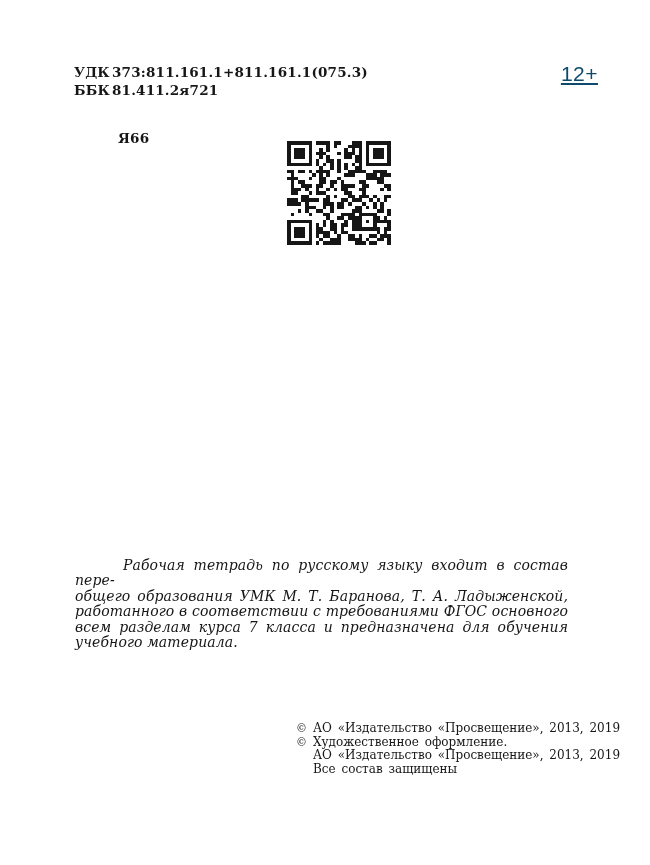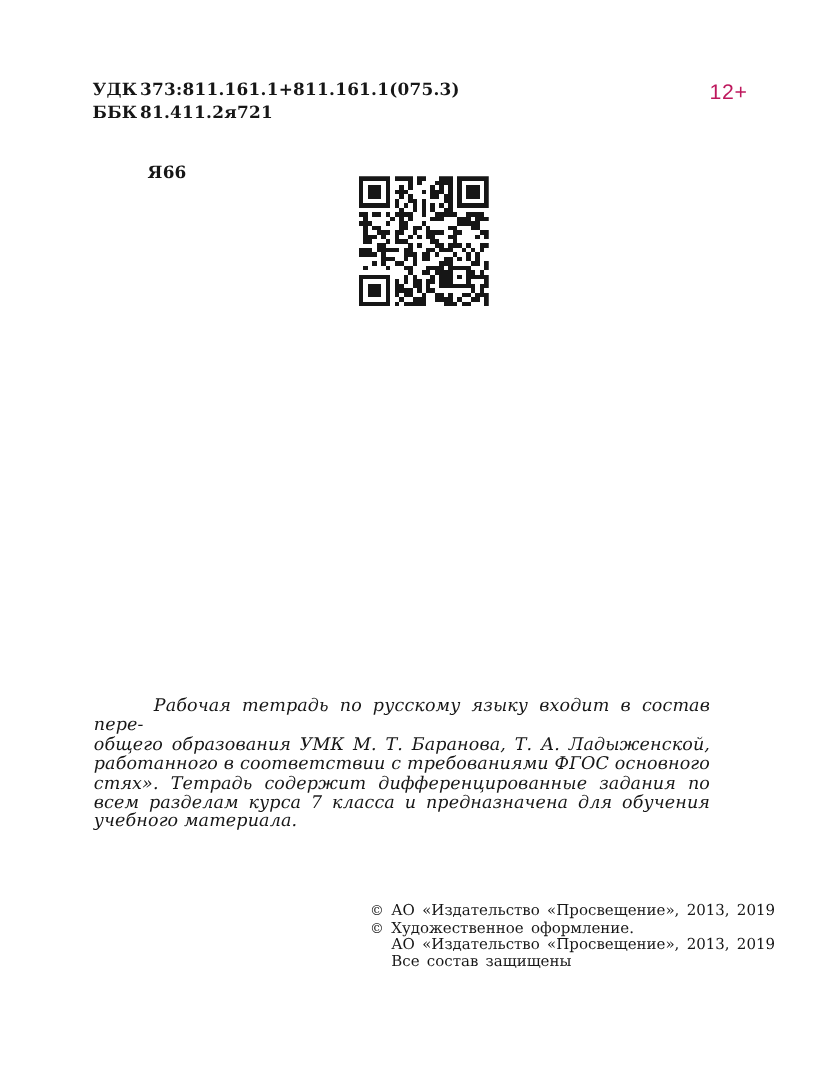--- a/index.html
+++ b/index.html
@@ -20,22 +20,23 @@
     letter-spacing: 0.2px;
   }
   .imprint-row .lbl { display: inline-block; width: 38px; }
   .imprint-row .val { display: inline-block; }
   .imprint-row .sign { padding-left: 6px; margin-top: 31px; }
 
   
   .age {
     position: absolute; right: 52px; top: 58px;
     font-family: "Liberation Sans", sans-serif;
-    font-size: 17px; line-height: 32px; letter-spacing: 0.5px;
-    color: #be185d;
+    font-size: 21px; line-height: 32px; letter-spacing: 0.5px;
+    color: #0c4a6e;
+    text-decoration: underline;
   }
 
   
   .qr { position: absolute; left: 287px; top: 141px; width: 104px; height: 104px; }
   .qr svg { display: block; }
 
   
   .annotation {
     position: absolute; left: 75px; top: 558px; width: 493px;
     font-size: 14px; line-height: 15.4px;
@@ -83,21 +84,20 @@
   <div class="qr">
     <svg id="qr-svg" width="104" height="104" viewBox="0 0 104 104" shape-rendering="crispEdges">
       <path id="qr-path" fill="#161616" d="M0.00 0.00h3.59v3.59h-3.59zM3.59 0.00h3.59v3.59h-3.59zM7.17 0.00h3.59v3.59h-3.59zM10.76 0.00h3.59v3.59h-3.59zM14.34 0.00h3.59v3.59h-3.59zM17.93 0.00h3.59v3.59h-3.59zM21.52 0.00h3.59v3.59h-3.59zM28.69 0.00h3.59v3.59h-3.59zM32.28 0.00h3.59v3.59h-3.59zM35.86 0.00h3.59v3.59h-3.59zM39.45 0.00h3.59v3.59h-3.59zM46.62 0.00h3.59v3.59h-3.59zM50.21 0.00h3.59v3.59h-3.59zM64.55 0.00h3.59v3.59h-3.59zM68.14 0.00h3.59v3.59h-3.59zM71.72 0.00h3.59v3.59h-3.59zM78.90 0.00h3.59v3.59h-3.59zM82.48 0.00h3.59v3.59h-3.59zM86.07 0.00h3.59v3.59h-3.59zM89.66 0.00h3.59v3.59h-3.59zM93.24 0.00h3.59v3.59h-3.59zM96.83 0.00h3.59v3.59h-3.59zM100.41 0.00h3.59v3.59h-3.59zM0.00 3.59h3.59v3.59h-3.59zM21.52 3.59h3.59v3.59h-3.59zM39.45 3.59h3.59v3.59h-3.59zM46.62 3.59h3.59v3.59h-3.59zM60.97 3.59h3.59v3.59h-3.59zM64.55 3.59h3.59v3.59h-3.59zM68.14 3.59h3.59v3.59h-3.59zM71.72 3.59h3.59v3.59h-3.59zM78.90 3.59h3.59v3.59h-3.59zM100.41 3.59h3.59v3.59h-3.59zM0.00 7.17h3.59v3.59h-3.59zM7.17 7.17h3.59v3.59h-3.59zM10.76 7.17h3.59v3.59h-3.59zM14.34 7.17h3.59v3.59h-3.59zM21.52 7.17h3.59v3.59h-3.59zM32.28 7.17h3.59v3.59h-3.59zM39.45 7.17h3.59v3.59h-3.59zM57.38 7.17h3.59v3.59h-3.59zM64.55 7.17h3.59v3.59h-3.59zM71.72 7.17h3.59v3.59h-3.59zM78.90 7.17h3.59v3.59h-3.59zM86.07 7.17h3.59v3.59h-3.59zM89.66 7.17h3.59v3.59h-3.59zM93.24 7.17h3.59v3.59h-3.59zM100.41 7.17h3.59v3.59h-3.59zM0.00 10.76h3.59v3.59h-3.59zM7.17 10.76h3.59v3.59h-3.59zM10.76 10.76h3.59v3.59h-3.59zM14.34 10.76h3.59v3.59h-3.59zM21.52 10.76h3.59v3.59h-3.59zM28.69 10.76h3.59v3.59h-3.59zM32.28 10.76h3.59v3.59h-3.59zM35.86 10.76h3.59v3.59h-3.59zM50.21 10.76h3.59v3.59h-3.59zM57.38 10.76h3.59v3.59h-3.59zM60.97 10.76h3.59v3.59h-3.59zM64.55 10.76h3.59v3.59h-3.59zM71.72 10.76h3.59v3.59h-3.59zM78.90 10.76h3.59v3.59h-3.59zM86.07 10.76h3.59v3.59h-3.59zM89.66 10.76h3.59v3.59h-3.59zM93.24 10.76h3.59v3.59h-3.59zM100.41 10.76h3.59v3.59h-3.59zM0.00 14.34h3.59v3.59h-3.59zM7.17 14.34h3.59v3.59h-3.59zM10.76 14.34h3.59v3.59h-3.59zM14.34 14.34h3.59v3.59h-3.59zM21.52 14.34h3.59v3.59h-3.59zM32.28 14.34h3.59v3.59h-3.59zM39.45 14.34h3.59v3.59h-3.59zM57.38 14.34h3.59v3.59h-3.59zM60.97 14.34h3.59v3.59h-3.59zM68.14 14.34h3.59v3.59h-3.59zM71.72 14.34h3.59v3.59h-3.59zM78.90 14.34h3.59v3.59h-3.59zM86.07 14.34h3.59v3.59h-3.59zM89.66 14.34h3.59v3.59h-3.59zM93.24 14.34h3.59v3.59h-3.59zM100.41 14.34h3.59v3.59h-3.59zM0.00 17.93h3.59v3.59h-3.59zM21.52 17.93h3.59v3.59h-3.59zM28.69 17.93h3.59v3.59h-3.59zM39.45 17.93h3.59v3.59h-3.59zM43.03 17.93h3.59v3.59h-3.59zM50.21 17.93h3.59v3.59h-3.59zM68.14 17.93h3.59v3.59h-3.59zM71.72 17.93h3.59v3.59h-3.59zM78.90 17.93h3.59v3.59h-3.59zM100.41 17.93h3.59v3.59h-3.59zM0.00 21.52h3.59v3.59h-3.59zM3.59 21.52h3.59v3.59h-3.59zM7.17 21.52h3.59v3.59h-3.59zM10.76 21.52h3.59v3.59h-3.59zM14.34 21.52h3.59v3.59h-3.59zM17.93 21.52h3.59v3.59h-3.59zM21.52 21.52h3.59v3.59h-3.59zM28.69 21.52h3.59v3.59h-3.59zM35.86 21.52h3.59v3.59h-3.59zM43.03 21.52h3.59v3.59h-3.59zM50.21 21.52h3.59v3.59h-3.59zM57.38 21.52h3.59v3.59h-3.59zM64.55 21.52h3.59v3.59h-3.59zM71.72 21.52h3.59v3.59h-3.59zM78.90 21.52h3.59v3.59h-3.59zM82.48 21.52h3.59v3.59h-3.59zM86.07 21.52h3.59v3.59h-3.59zM89.66 21.52h3.59v3.59h-3.59zM93.24 21.52h3.59v3.59h-3.59zM96.83 21.52h3.59v3.59h-3.59zM100.41 21.52h3.59v3.59h-3.59zM32.28 25.10h3.59v3.59h-3.59zM43.03 25.10h3.59v3.59h-3.59zM50.21 25.10h3.59v3.59h-3.59zM57.38 25.10h3.59v3.59h-3.59zM68.14 25.10h3.59v3.59h-3.59zM71.72 25.10h3.59v3.59h-3.59zM0.00 28.69h3.59v3.59h-3.59zM3.59 28.69h3.59v3.59h-3.59zM10.76 28.69h3.59v3.59h-3.59zM14.34 28.69h3.59v3.59h-3.59zM21.52 28.69h3.59v3.59h-3.59zM28.69 28.69h3.59v3.59h-3.59zM32.28 28.69h3.59v3.59h-3.59zM35.86 28.69h3.59v3.59h-3.59zM39.45 28.69h3.59v3.59h-3.59zM50.21 28.69h3.59v3.59h-3.59zM60.97 28.69h3.59v3.59h-3.59zM64.55 28.69h3.59v3.59h-3.59zM68.14 28.69h3.59v3.59h-3.59zM71.72 28.69h3.59v3.59h-3.59zM75.31 28.69h3.59v3.59h-3.59zM86.07 28.69h3.59v3.59h-3.59zM89.66 28.69h3.59v3.59h-3.59zM93.24 28.69h3.59v3.59h-3.59zM96.83 28.69h3.59v3.59h-3.59zM3.59 32.28h3.59v3.59h-3.59zM25.10 32.28h3.59v3.59h-3.59zM32.28 32.28h3.59v3.59h-3.59zM39.45 32.28h3.59v3.59h-3.59zM57.38 32.28h3.59v3.59h-3.59zM60.97 32.28h3.59v3.59h-3.59zM64.55 32.28h3.59v3.59h-3.59zM78.90 32.28h3.59v3.59h-3.59zM82.48 32.28h3.59v3.59h-3.59zM86.07 32.28h3.59v3.59h-3.59zM93.24 32.28h3.59v3.59h-3.59zM96.83 32.28h3.59v3.59h-3.59zM100.41 32.28h3.59v3.59h-3.59zM0.00 35.86h3.59v3.59h-3.59zM3.59 35.86h3.59v3.59h-3.59zM7.17 35.86h3.59v3.59h-3.59zM21.52 35.86h3.59v3.59h-3.59zM32.28 35.86h3.59v3.59h-3.59zM35.86 35.86h3.59v3.59h-3.59zM50.21 35.86h3.59v3.59h-3.59zM78.90 35.86h3.59v3.59h-3.59zM82.48 35.86h3.59v3.59h-3.59zM86.07 35.86h3.59v3.59h-3.59zM89.66 35.86h3.59v3.59h-3.59zM93.24 35.86h3.59v3.59h-3.59zM3.59 39.45h3.59v3.59h-3.59zM10.76 39.45h3.59v3.59h-3.59zM14.34 39.45h3.59v3.59h-3.59zM32.28 39.45h3.59v3.59h-3.59zM35.86 39.45h3.59v3.59h-3.59zM43.03 39.45h3.59v3.59h-3.59zM46.62 39.45h3.59v3.59h-3.59zM53.79 39.45h3.59v3.59h-3.59zM71.72 39.45h3.59v3.59h-3.59zM75.31 39.45h3.59v3.59h-3.59zM89.66 39.45h3.59v3.59h-3.59zM93.24 39.45h3.59v3.59h-3.59zM3.59 43.03h3.59v3.59h-3.59zM14.34 43.03h3.59v3.59h-3.59zM17.93 43.03h3.59v3.59h-3.59zM21.52 43.03h3.59v3.59h-3.59zM28.69 43.03h3.59v3.59h-3.59zM32.28 43.03h3.59v3.59h-3.59zM43.03 43.03h3.59v3.59h-3.59zM53.79 43.03h3.59v3.59h-3.59zM57.38 43.03h3.59v3.59h-3.59zM60.97 43.03h3.59v3.59h-3.59zM64.55 43.03h3.59v3.59h-3.59zM75.31 43.03h3.59v3.59h-3.59zM78.90 43.03h3.59v3.59h-3.59zM96.83 43.03h3.59v3.59h-3.59zM100.41 43.03h3.59v3.59h-3.59zM3.59 46.62h3.59v3.59h-3.59zM7.17 46.62h3.59v3.59h-3.59zM10.76 46.62h3.59v3.59h-3.59zM17.93 46.62h3.59v3.59h-3.59zM28.69 46.62h3.59v3.59h-3.59zM39.45 46.62h3.59v3.59h-3.59zM46.62 46.62h3.59v3.59h-3.59zM53.79 46.62h3.59v3.59h-3.59zM57.38 46.62h3.59v3.59h-3.59zM71.72 46.62h3.59v3.59h-3.59zM75.31 46.62h3.59v3.59h-3.59zM93.24 46.62h3.59v3.59h-3.59zM100.41 46.62h3.59v3.59h-3.59zM3.59 50.21h3.59v3.59h-3.59zM7.17 50.21h3.59v3.59h-3.59zM21.52 50.21h3.59v3.59h-3.59zM28.69 50.21h3.59v3.59h-3.59zM32.28 50.21h3.59v3.59h-3.59zM35.86 50.21h3.59v3.59h-3.59zM57.38 50.21h3.59v3.59h-3.59zM60.97 50.21h3.59v3.59h-3.59zM75.31 50.21h3.59v3.59h-3.59zM14.34 53.79h3.59v3.59h-3.59zM17.93 53.79h3.59v3.59h-3.59zM39.45 53.79h3.59v3.59h-3.59zM46.62 53.79h3.59v3.59h-3.59zM60.97 53.79h3.59v3.59h-3.59zM64.55 53.79h3.59v3.59h-3.59zM71.72 53.79h3.59v3.59h-3.59zM75.31 53.79h3.59v3.59h-3.59zM78.90 53.79h3.59v3.59h-3.59zM86.07 53.79h3.59v3.59h-3.59zM96.83 53.79h3.59v3.59h-3.59zM100.41 53.79h3.59v3.59h-3.59zM0.00 57.38h3.59v3.59h-3.59zM3.59 57.38h3.59v3.59h-3.59zM7.17 57.38h3.59v3.59h-3.59zM14.34 57.38h3.59v3.59h-3.59zM17.93 57.38h3.59v3.59h-3.59zM21.52 57.38h3.59v3.59h-3.59zM25.10 57.38h3.59v3.59h-3.59zM28.69 57.38h3.59v3.59h-3.59zM35.86 57.38h3.59v3.59h-3.59zM39.45 57.38h3.59v3.59h-3.59zM53.79 57.38h3.59v3.59h-3.59zM57.38 57.38h3.59v3.59h-3.59zM64.55 57.38h3.59v3.59h-3.59zM68.14 57.38h3.59v3.59h-3.59zM71.72 57.38h3.59v3.59h-3.59zM82.48 57.38h3.59v3.59h-3.59zM89.66 57.38h3.59v3.59h-3.59zM96.83 57.38h3.59v3.59h-3.59zM0.00 60.97h3.59v3.59h-3.59zM3.59 60.97h3.59v3.59h-3.59zM7.17 60.97h3.59v3.59h-3.59zM10.76 60.97h3.59v3.59h-3.59zM17.93 60.97h3.59v3.59h-3.59zM35.86 60.97h3.59v3.59h-3.59zM39.45 60.97h3.59v3.59h-3.59zM43.03 60.97h3.59v3.59h-3.59zM50.21 60.97h3.59v3.59h-3.59zM53.79 60.97h3.59v3.59h-3.59zM60.97 60.97h3.59v3.59h-3.59zM75.31 60.97h3.59v3.59h-3.59zM86.07 60.97h3.59v3.59h-3.59zM93.24 60.97h3.59v3.59h-3.59zM17.93 64.55h3.59v3.59h-3.59zM21.52 64.55h3.59v3.59h-3.59zM25.10 64.55h3.59v3.59h-3.59zM35.86 64.55h3.59v3.59h-3.59zM43.03 64.55h3.59v3.59h-3.59zM50.21 64.55h3.59v3.59h-3.59zM53.79 64.55h3.59v3.59h-3.59zM68.14 64.55h3.59v3.59h-3.59zM71.72 64.55h3.59v3.59h-3.59zM78.90 64.55h3.59v3.59h-3.59zM86.07 64.55h3.59v3.59h-3.59zM93.24 64.55h3.59v3.59h-3.59zM10.76 68.14h3.59v3.59h-3.59zM17.93 68.14h3.59v3.59h-3.59zM28.69 68.14h3.59v3.59h-3.59zM32.28 68.14h3.59v3.59h-3.59zM43.03 68.14h3.59v3.59h-3.59zM64.55 68.14h3.59v3.59h-3.59zM68.14 68.14h3.59v3.59h-3.59zM71.72 68.14h3.59v3.59h-3.59zM89.66 68.14h3.59v3.59h-3.59zM93.24 68.14h3.59v3.59h-3.59zM100.41 68.14h3.59v3.59h-3.59zM3.59 71.72h3.59v3.59h-3.59zM21.52 71.72h3.59v3.59h-3.59zM35.86 71.72h3.59v3.59h-3.59zM39.45 71.72h3.59v3.59h-3.59zM53.79 71.72h3.59v3.59h-3.59zM57.38 71.72h3.59v3.59h-3.59zM60.97 71.72h3.59v3.59h-3.59zM64.55 71.72h3.59v3.59h-3.59zM71.72 71.72h3.59v3.59h-3.59zM75.31 71.72h3.59v3.59h-3.59zM78.90 71.72h3.59v3.59h-3.59zM82.48 71.72h3.59v3.59h-3.59zM86.07 71.72h3.59v3.59h-3.59zM100.41 71.72h3.59v3.59h-3.59zM39.45 75.31h3.59v3.59h-3.59zM50.21 75.31h3.59v3.59h-3.59zM53.79 75.31h3.59v3.59h-3.59zM60.97 75.31h3.59v3.59h-3.59zM64.55 75.31h3.59v3.59h-3.59zM68.14 75.31h3.59v3.59h-3.59zM71.72 75.31h3.59v3.59h-3.59zM86.07 75.31h3.59v3.59h-3.59zM89.66 75.31h3.59v3.59h-3.59zM96.83 75.31h3.59v3.59h-3.59zM0.00 78.90h3.59v3.59h-3.59zM3.59 78.90h3.59v3.59h-3.59zM7.17 78.90h3.59v3.59h-3.59zM10.76 78.90h3.59v3.59h-3.59zM14.34 78.90h3.59v3.59h-3.59zM17.93 78.90h3.59v3.59h-3.59zM21.52 78.90h3.59v3.59h-3.59zM35.86 78.90h3.59v3.59h-3.59zM43.03 78.90h3.59v3.59h-3.59zM57.38 78.90h3.59v3.59h-3.59zM64.55 78.90h3.59v3.59h-3.59zM68.14 78.90h3.59v3.59h-3.59zM71.72 78.90h3.59v3.59h-3.59zM78.90 78.90h3.59v3.59h-3.59zM86.07 78.90h3.59v3.59h-3.59zM89.66 78.90h3.59v3.59h-3.59zM93.24 78.90h3.59v3.59h-3.59zM96.83 78.90h3.59v3.59h-3.59zM100.41 78.90h3.59v3.59h-3.59zM0.00 82.48h3.59v3.59h-3.59zM21.52 82.48h3.59v3.59h-3.59zM28.69 82.48h3.59v3.59h-3.59zM35.86 82.48h3.59v3.59h-3.59zM43.03 82.48h3.59v3.59h-3.59zM46.62 82.48h3.59v3.59h-3.59zM53.79 82.48h3.59v3.59h-3.59zM57.38 82.48h3.59v3.59h-3.59zM64.55 82.48h3.59v3.59h-3.59zM68.14 82.48h3.59v3.59h-3.59zM71.72 82.48h3.59v3.59h-3.59zM86.07 82.48h3.59v3.59h-3.59zM100.41 82.48h3.59v3.59h-3.59zM0.00 86.07h3.59v3.59h-3.59zM7.17 86.07h3.59v3.59h-3.59zM10.76 86.07h3.59v3.59h-3.59zM14.34 86.07h3.59v3.59h-3.59zM21.52 86.07h3.59v3.59h-3.59zM28.69 86.07h3.59v3.59h-3.59zM32.28 86.07h3.59v3.59h-3.59zM43.03 86.07h3.59v3.59h-3.59zM46.62 86.07h3.59v3.59h-3.59zM53.79 86.07h3.59v3.59h-3.59zM64.55 86.07h3.59v3.59h-3.59zM68.14 86.07h3.59v3.59h-3.59zM71.72 86.07h3.59v3.59h-3.59zM75.31 86.07h3.59v3.59h-3.59zM78.90 86.07h3.59v3.59h-3.59zM82.48 86.07h3.59v3.59h-3.59zM86.07 86.07h3.59v3.59h-3.59zM89.66 86.07h3.59v3.59h-3.59zM96.83 86.07h3.59v3.59h-3.59zM100.41 86.07h3.59v3.59h-3.59zM0.00 89.66h3.59v3.59h-3.59zM7.17 89.66h3.59v3.59h-3.59zM10.76 89.66h3.59v3.59h-3.59zM14.34 89.66h3.59v3.59h-3.59zM21.52 89.66h3.59v3.59h-3.59zM28.69 89.66h3.59v3.59h-3.59zM32.28 89.66h3.59v3.59h-3.59zM35.86 89.66h3.59v3.59h-3.59zM39.45 89.66h3.59v3.59h-3.59zM46.62 89.66h3.59v3.59h-3.59zM53.79 89.66h3.59v3.59h-3.59zM57.38 89.66h3.59v3.59h-3.59zM89.66 89.66h3.59v3.59h-3.59zM96.83 89.66h3.59v3.59h-3.59zM0.00 93.24h3.59v3.59h-3.59zM7.17 93.24h3.59v3.59h-3.59zM10.76 93.24h3.59v3.59h-3.59zM14.34 93.24h3.59v3.59h-3.59zM21.52 93.24h3.59v3.59h-3.59zM28.69 93.24h3.59v3.59h-3.59zM35.86 93.24h3.59v3.59h-3.59zM39.45 93.24h3.59v3.59h-3.59zM50.21 93.24h3.59v3.59h-3.59zM60.97 93.24h3.59v3.59h-3.59zM64.55 93.24h3.59v3.59h-3.59zM71.72 93.24h3.59v3.59h-3.59zM82.48 93.24h3.59v3.59h-3.59zM86.07 93.24h3.59v3.59h-3.59zM93.24 93.24h3.59v3.59h-3.59zM96.83 93.24h3.59v3.59h-3.59zM100.41 93.24h3.59v3.59h-3.59zM0.00 96.83h3.59v3.59h-3.59zM21.52 96.83h3.59v3.59h-3.59zM32.28 96.83h3.59v3.59h-3.59zM43.03 96.83h3.59v3.59h-3.59zM46.62 96.83h3.59v3.59h-3.59zM50.21 96.83h3.59v3.59h-3.59zM60.97 96.83h3.59v3.59h-3.59zM64.55 96.83h3.59v3.59h-3.59zM68.14 96.83h3.59v3.59h-3.59zM71.72 96.83h3.59v3.59h-3.59zM78.90 96.83h3.59v3.59h-3.59zM89.66 96.83h3.59v3.59h-3.59zM93.24 96.83h3.59v3.59h-3.59zM100.41 96.83h3.59v3.59h-3.59zM0.00 100.41h3.59v3.59h-3.59zM3.59 100.41h3.59v3.59h-3.59zM7.17 100.41h3.59v3.59h-3.59zM10.76 100.41h3.59v3.59h-3.59zM14.34 100.41h3.59v3.59h-3.59zM17.93 100.41h3.59v3.59h-3.59zM21.52 100.41h3.59v3.59h-3.59zM28.69 100.41h3.59v3.59h-3.59zM35.86 100.41h3.59v3.59h-3.59zM39.45 100.41h3.59v3.59h-3.59zM43.03 100.41h3.59v3.59h-3.59zM46.62 100.41h3.59v3.59h-3.59zM50.21 100.41h3.59v3.59h-3.59zM68.14 100.41h3.59v3.59h-3.59zM71.72 100.41h3.59v3.59h-3.59zM75.31 100.41h3.59v3.59h-3.59zM82.48 100.41h3.59v3.59h-3.59zM86.07 100.41h3.59v3.59h-3.59zM100.41 100.41h3.59v3.59h-3.59z"></path>
     </svg>
   </div>
 
   <div class="annotation">
     <div class="jline first">Рабочая тетрадь по русскому языку входит в состав пере-</div>
     <div class="jline">общего образования УМК М. Т. Баранова, Т. А. Ладыженской,</div>
     <div class="jline">работанного в соответствии с требованиями ФГОС основного</div>
-    <div class="jline">стях». Тетрадь содержит дифференцированные задания по</div>
     <div class="jline">всем разделам курса 7 класса и предназначена для обучения</div>
     <div class="jline last">учебного материала.</div>
   </div>
 
 
   <div class="copyright">
     <div class="crow">
       <span class="csym">©</span>
       <span class="ctext">АО «Издательство «Просвещение», 2013, 2019</span>
     </div>

